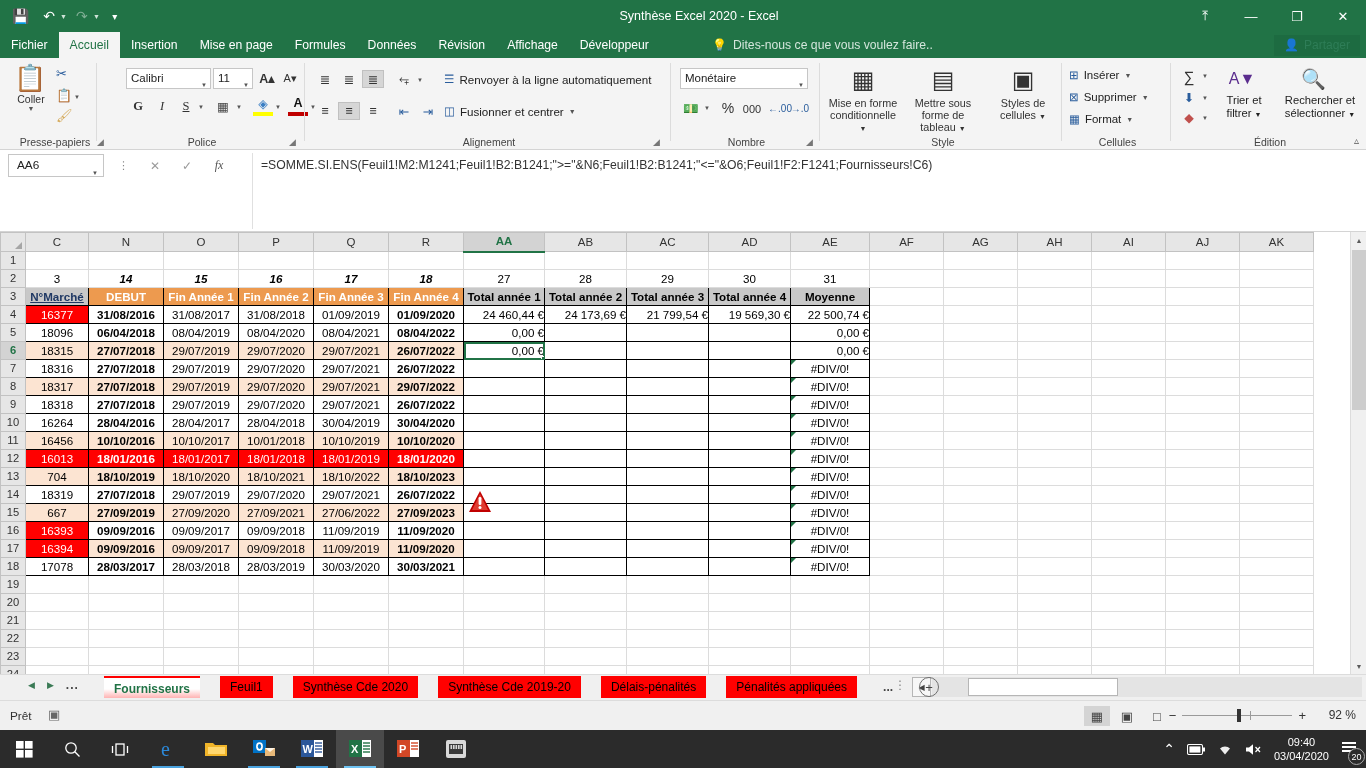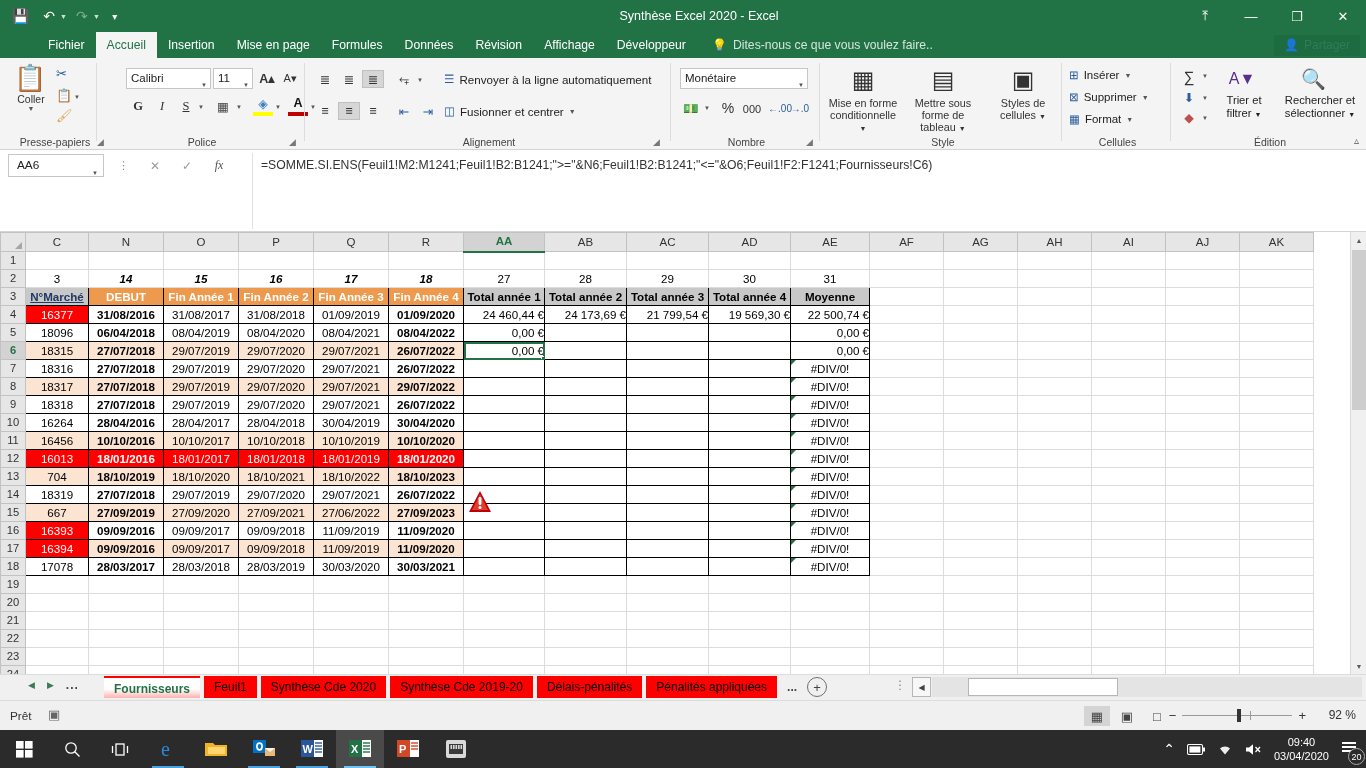--- a/index.html
+++ b/index.html
@@ -32,21 +32,21 @@
     width: 46px; height: 32px; display: flex; align-items: center; justify-content: center;
     font-size: 13px; color: #ffffff;
   }
   .ribbon-display { width: 46px; }
 
   
   .tabstrip {
     position: absolute; left: 0; top: 32px; width: 1366px; height: 26px;
     background: #217346;
   }
-  .tabs { display: flex; height: 26px; align-items: center; padding-left: 37px; }
+  .tabs { display: flex; height: 26px; align-items: center; }
   .tab {
     padding: 0 11px; height: 26px; line-height: 26px;
     font-size: 12.2px; color: #ffffff; white-space: nowrap;
   }
   .tab.active { background: #f4f4f4; color: #217346; }
   .tellme {
     position: absolute; left: 712px; top: 0; height: 26px; line-height: 26px;
     font-size: 12.2px; color: #d4e6dc; display: flex; align-items: center; gap: 6px;
   }
   .bulb { font-size: 12px; color: #d4e6dc; }
@@ -202,21 +202,21 @@
   .vs-thumb { position: absolute; top: 18px; left: 1px; width: 14px; height: 160px; background: #cdcdcd; }
   .hscroll-row {
     position: absolute; left: 0; top: 674px; width: 1366px; height: 26px;
     background: #f0f0f0; border-top: 1px solid #dcdcdc;
   }
 
   
   .sheetnav { position: absolute; left: 28px; top: 678px; display: flex; gap: 12px; align-items: center; z-index: 4; }
   .nav-arrow { font-size: 9px; color: #3a7a55; }
   .nav-dots { font-size: 12px; color: #444; font-weight: bold; letter-spacing: 1px; }
-  .sheettabs { position: absolute; left: 104px; top: 676px; display: flex; align-items: stretch; gap: 4px; z-index: 4; }
+  .sheettabs { position: absolute; left: 104px; top: 676px; display: flex; align-items: stretch; gap: 20px; z-index: 4; }
   .stab {
     height: 22px; line-height: 22px; padding: 0 10px; font-size: 12px;
     background: #ff0000; color: #000000; white-space: nowrap;
   }
   .stab.active {
     background: linear-gradient(to bottom, #ffffff 0%, #ffffff 55%, #ffb3b3 100%);
     color: #217346; font-weight: bold; border-top: 2px solid #ff0000;
   }
   .stab-more { font-size: 12px; color: #444; font-weight: bold; padding: 0 6px; line-height: 22px; }
   .addsheet {
@@ -713,21 +713,21 @@
           <td class="cell"></td>
           <td class="cell"></td>
           <td class="cell"></td>
           <td class="cell"></td>
         </tr>
         <tr>
           <td class="rowhdr">11</td>
           <td class="cell c-center box peach">16456</td>
           <td class="cell c-center box bold peach">10/10/2016</td>
           <td class="cell c-center box peach">10/10/2017</td>
-          <td class="cell c-center box peach">10/10/2018</td>
+          <td class="cell c-center box peach">10/01/2018</td>
           <td class="cell c-center box peach">10/10/2019</td>
           <td class="cell c-center box bold peach">10/10/2020</td>
           <td class="cell box"></td>
           <td class="cell box"></td>
           <td class="cell box"></td>
           <td class="cell box"></td>
           <td class="cell box err-ind c-center">#DIV/0!</td>
           <td class="cell"></td>
           <td class="cell"></td>
           <td class="cell"></td>

